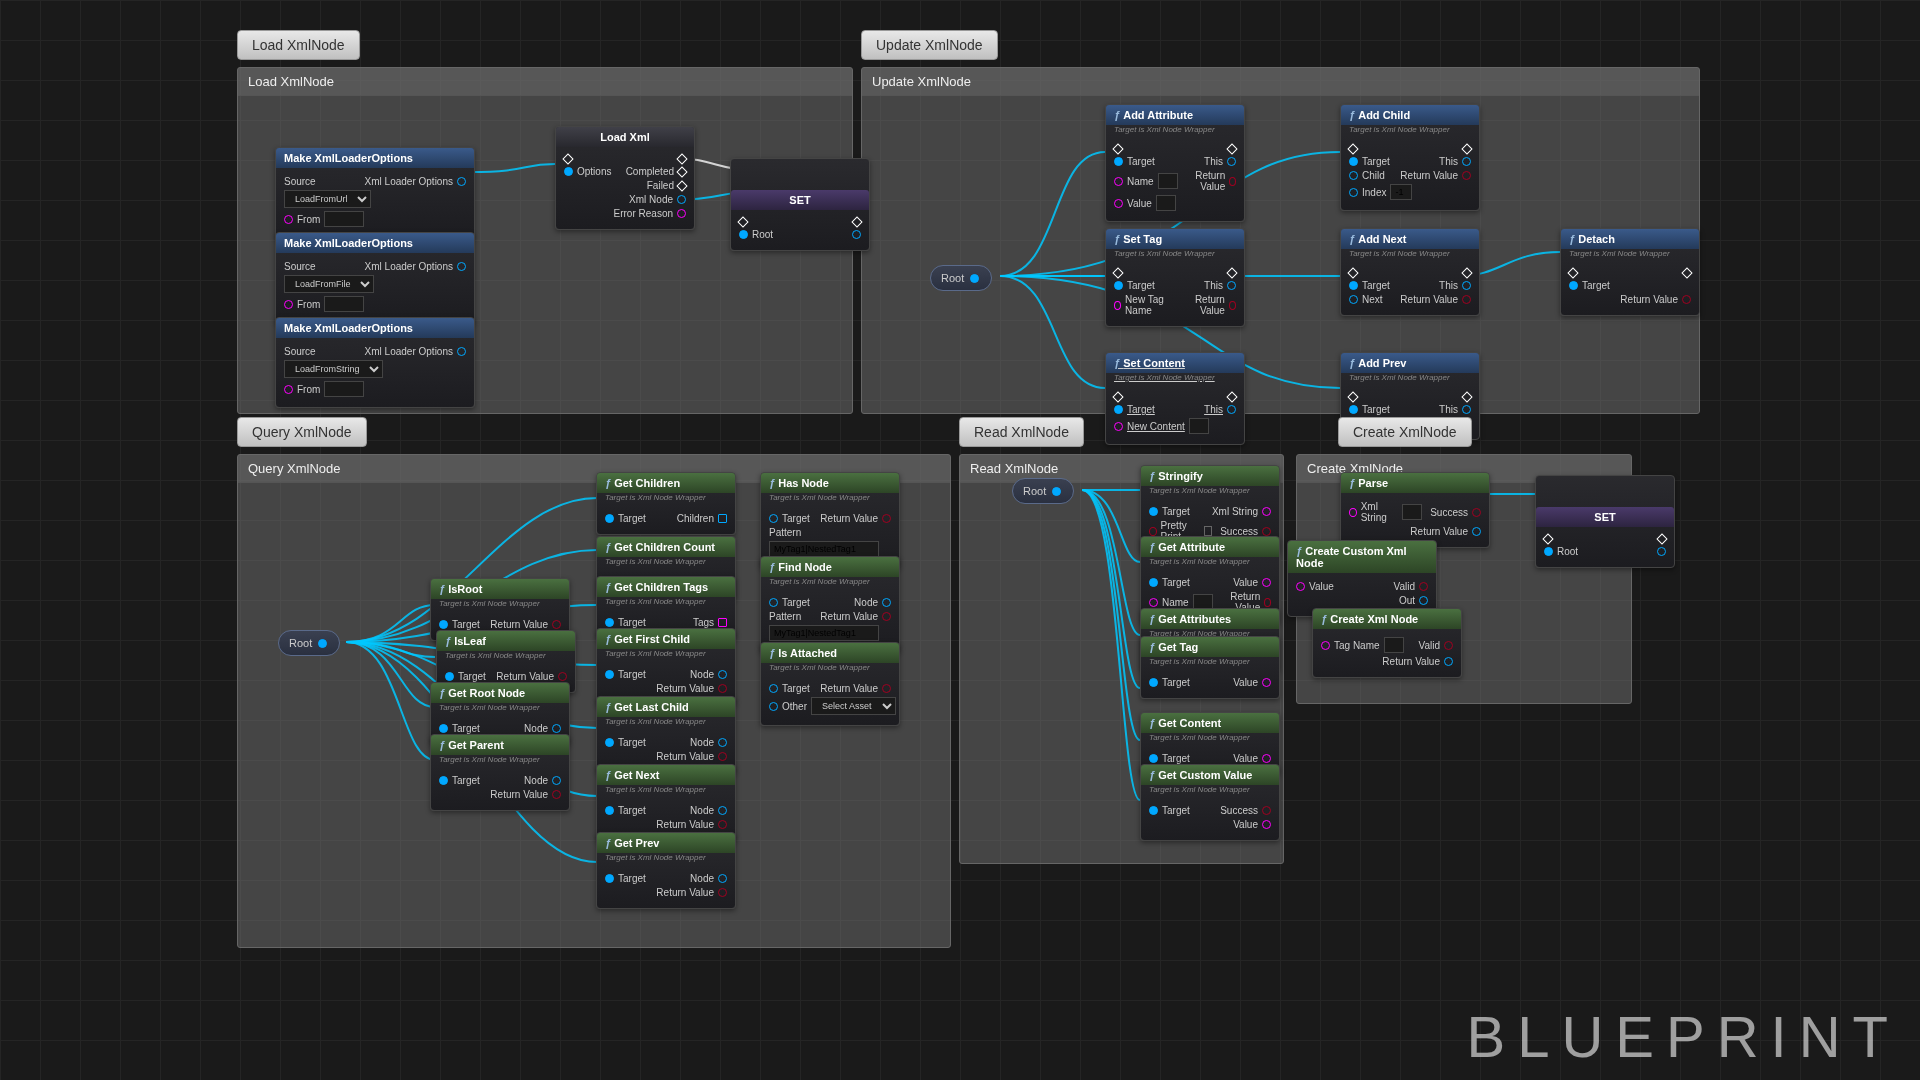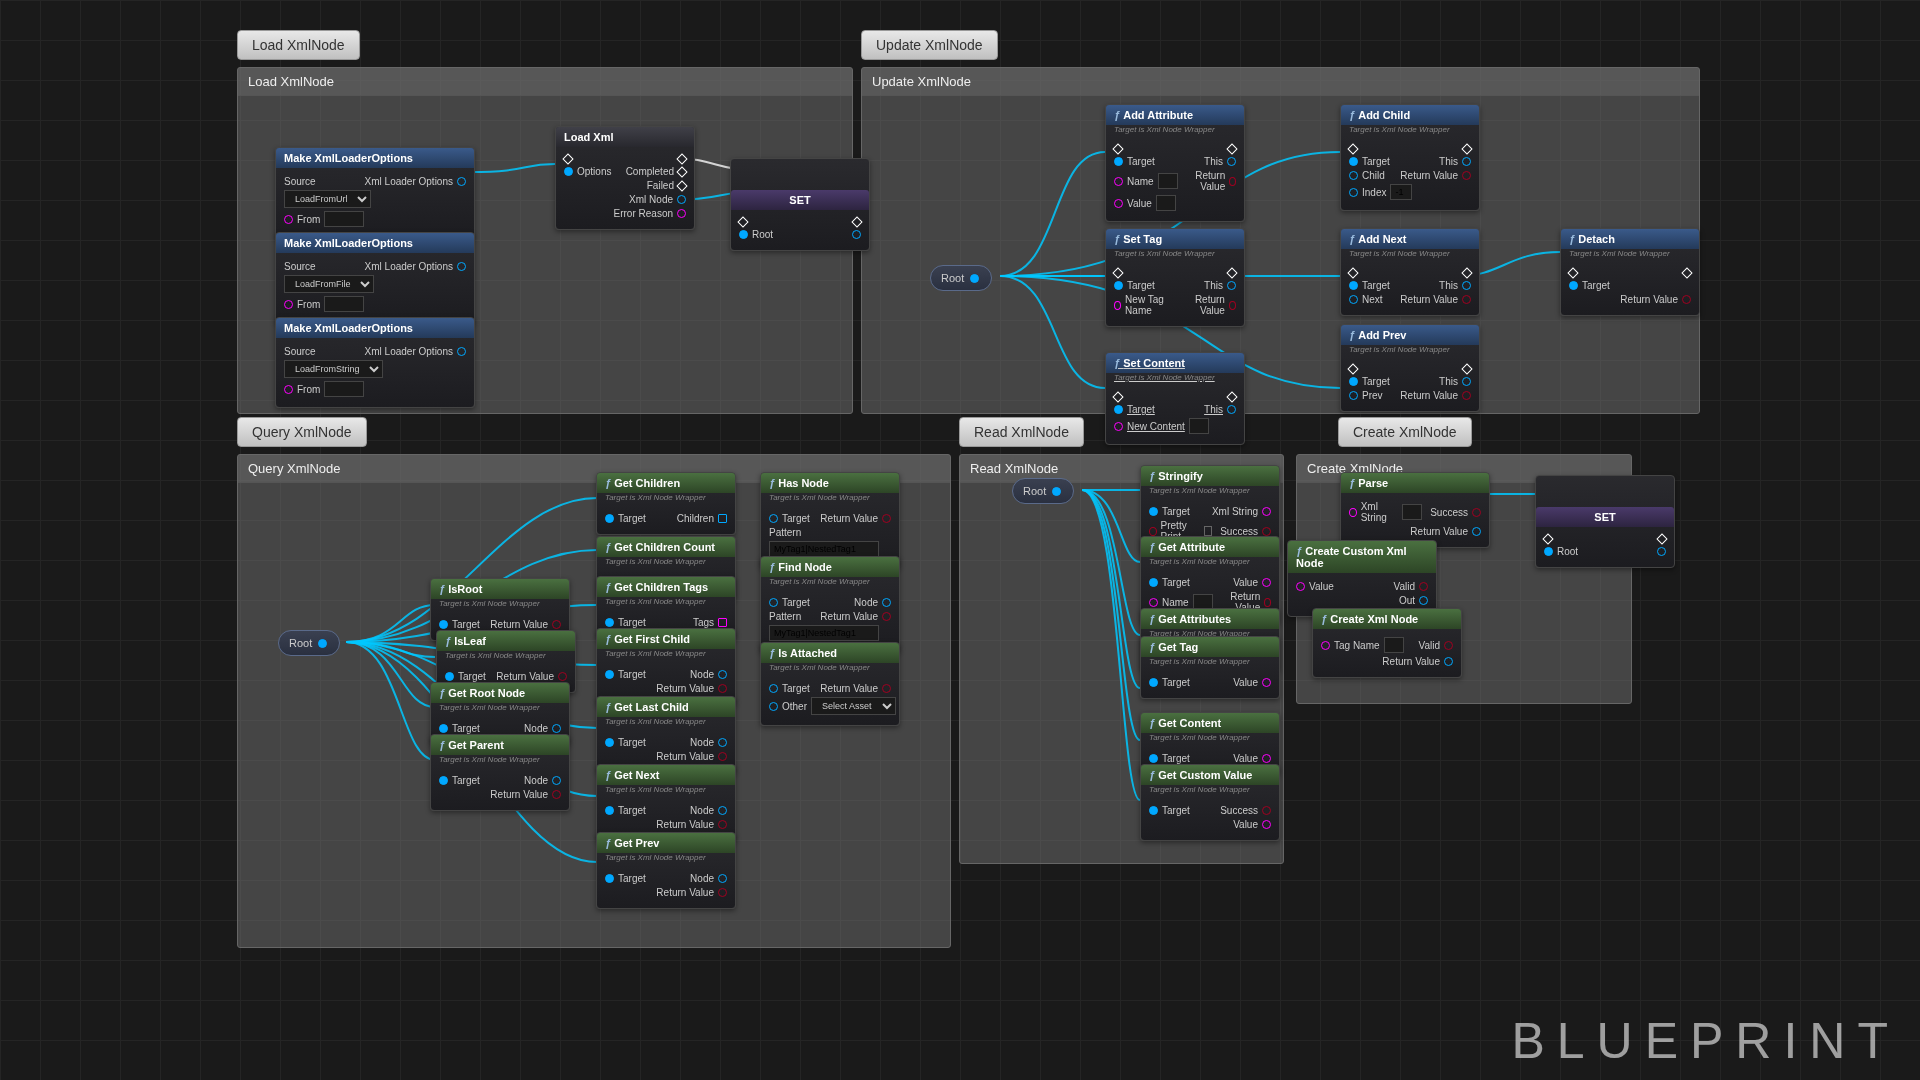--- a/index.html
+++ b/index.html
@@ -7,41 +7,41 @@
   background-image:linear-gradient(#252525 1px,transparent 1px),linear-gradient(90deg,#252525 1px,transparent 1px);
   background-size:40px 40px; }
 .section-tab { position:absolute; background:linear-gradient(#e8e8e8,#c0c0c0); color:#333; padding:6px 14px; border-radius:4px; font-size:14px; font-weight:500; border:1px solid #999; z-index:3; }
 .section { position:absolute; background:rgba(140,140,140,.38); border:1px solid #666; border-radius:3px; }
 .section-header { background:rgba(100,100,100,.6); padding:6px 10px; font-size:13px; color:#eee; border-bottom:1px solid #555; }
 .node { position:absolute; background:linear-gradient(#2a2a2e,#1c1c20); border:1px solid #444; border-radius:4px; min-width:140px; font-size:10px; z-index:2; box-shadow:0 2px 5px rgba(0,0,0,.4); }
 .node-header { padding:4px 8px; border-radius:3px 3px 0 0; font-weight:bold; color:#fff; font-size:11px; }
 .node-sub { font-size:8px; color:#888; padding:0 8px 3px; font-style:italic; }
 .node.blue .node-header { background:linear-gradient(#3a5a8a,#243a5a); }
 .node.green .node-header { background:linear-gradient(#4a7040,#2d4526); }
-.node.dark .node-header { background:linear-gradient(#404048,#28282e); }
+.node.dark .node-header { background:linear-gradient(#404048,#28282e);text-align:center; }
 .node.purple .node-header { background:linear-gradient(#4a3a6a,#2d2440);margin-top:31px; }
 .node-body { padding:5px 8px 7px; }
 .row { display:flex; justify-content:space-between; align-items:center; margin:3px 0; gap:8px; }
 .pin-in,.pin-out { display:flex; align-items:center; gap:4px; }
 .pin-out { flex-direction:row-reverse; text-align:right; }
 .pin { width:9px; height:9px; border-radius:50%; border:1.5px solid; }
 .pin.exec { border-radius:0; transform:rotate(45deg); border-color:#fff; background:transparent; width:8px; height:8px; }
 .pin.obj { border-color:#00a8ff; }
 .pin.bool { border-color:#a00020; }
 .pin.str { border-color:#ff00ff; }
 .pin.arr { border-radius:1px; }
 .pin.fill { background:currentColor; }
 .pin.obj.fill { background:#00a8ff; color:#00a8ff; }
 .sel { background:#1a1a1a; border:1px solid #444; color:#ccc; padding:2px 6px; font-size:9px; min-width:80px; }
 .txt { background:#1a1a1a; border:1px solid #444; padding:2px 4px; font-size:9px; width:40px; }
 .rootnode { position:absolute; background:linear-gradient(#3a4050,#2a3040); border:1px solid #5a6a8a; border-radius:14px; padding:6px 12px 6px 10px; display:flex; align-items:center; gap:6px; z-index:2; font-size:11px; }
 svg.wires { position:absolute; inset:0; width:100%; height:100%; pointer-events:none; z-index:1; }
 .wire { fill:none; stroke:#00c8ff; stroke-width:2; opacity:.85; }
 .wire.white { stroke:#eee; }
-.watermark { position:absolute; right:20px; bottom:10px; font-size:50px; letter-spacing:12px; color:rgba(230,230,230,.65); font-family:'Arial Narrow',Arial; font-weight:300; }
+.watermark { position:absolute; right:20px; bottom:10px; font-size:58px; letter-spacing:12px; color:rgba(230,230,230,.65); font-family:'Arial Narrow',Arial; font-weight:300; }
 .f-icon::before { content:"ƒ "; color:#9bd; font-style:italic; }
 .chk { width:10px; height:10px; border:1px solid #666; display:inline-block; }
 </style>
 </head>
 <body>
 
 <svg class="wires">
 
   <path class="wire" d="M470,172 C530,172 520,164 555,164"></path>
   <path class="wire white" d="M673,158 C710,158 720,170 750,170"></path>
@@ -409,21 +409,21 @@
           <span class="pin obj"></span>
           <span>Next</span>
         </span>
       <span class="pin-out">
           <span class="pin bool"></span>
           <span>Return Value</span>
         </span>
       </div>
   </div>
 </div>
-<div class="node blue" style="left:1340px; top:324px; width:120px;">
+<div class="node blue" style="left:1340px; top:352px; width:120px;">
   <div class="node-header f-icon">Add Prev</div>
   <div class="node-sub">Target is Xml Node Wrapper</div>
   <div class="node-body">
     <div class="row">
         <span class="pin-in">
           <span class="pin exec"></span>
         </span>
         <span class="pin-out">
           <span class="pin exec"></span>
         </span>

